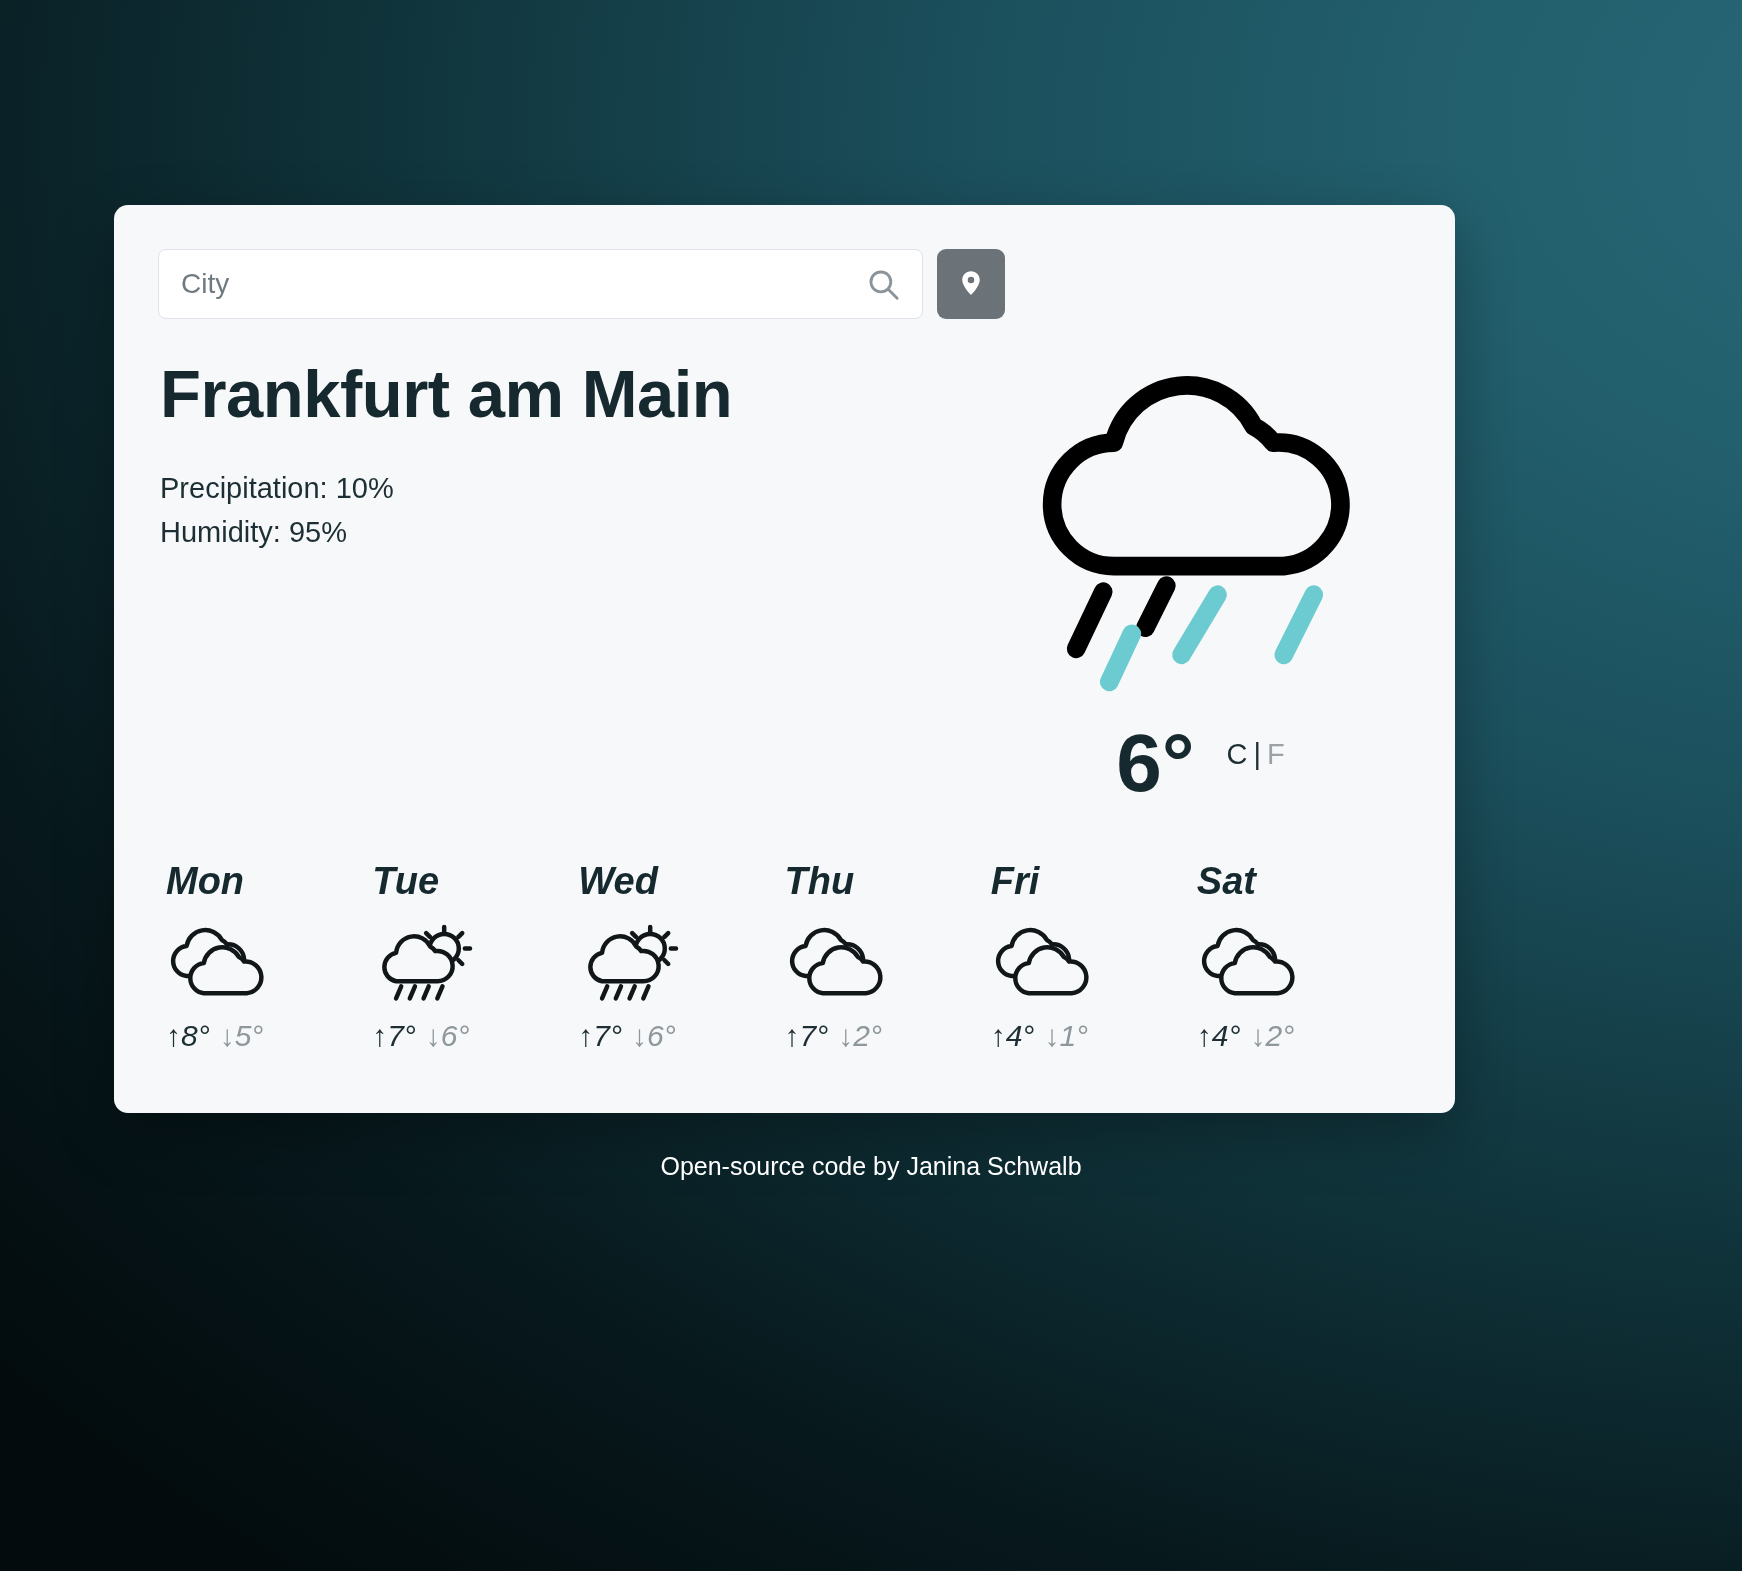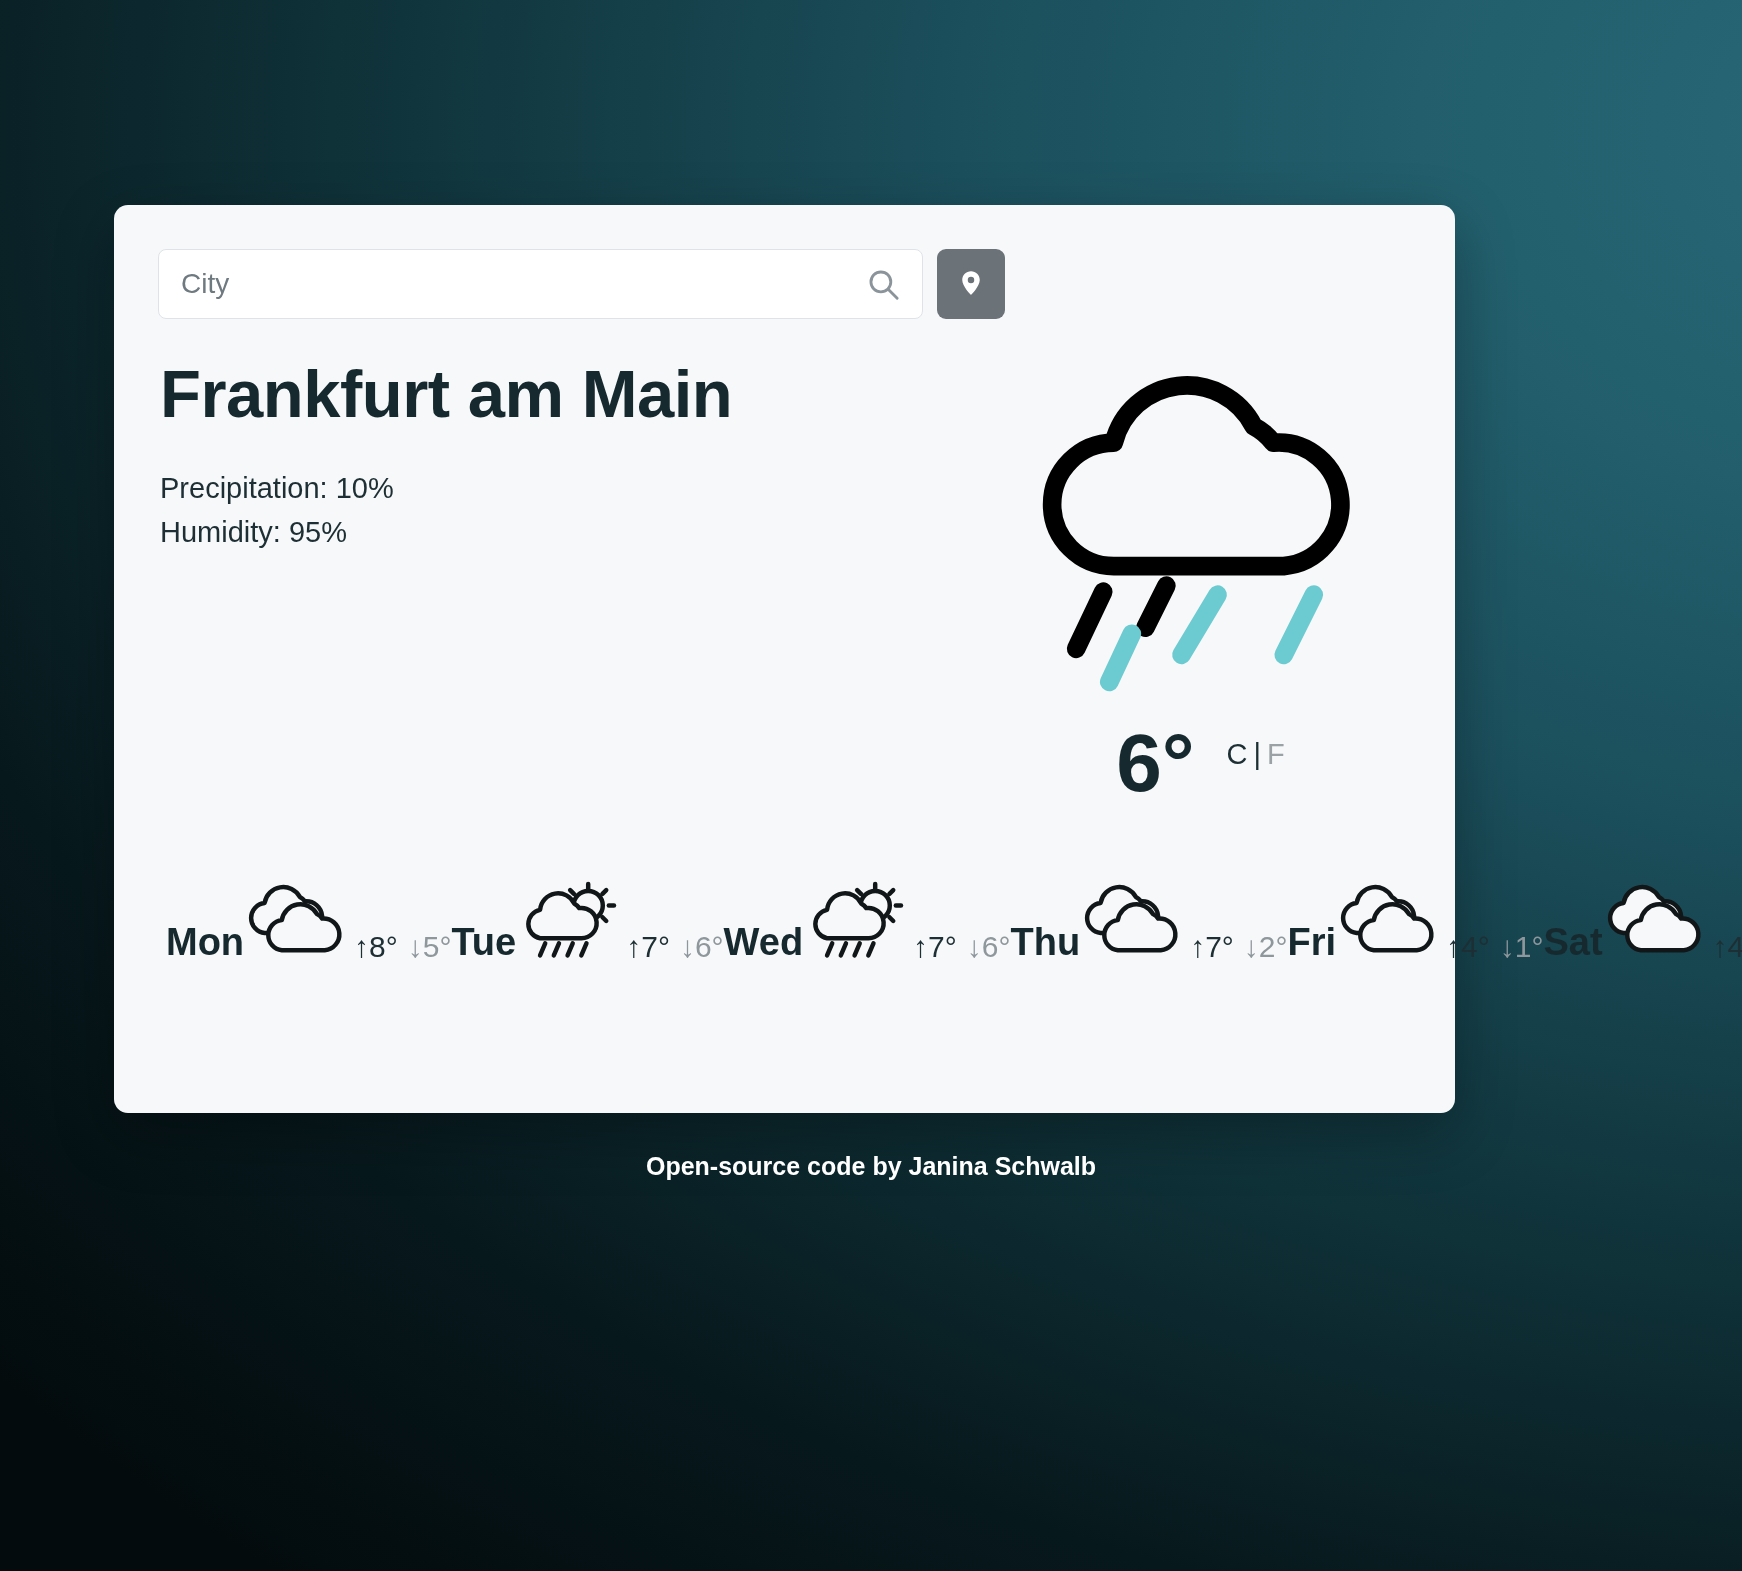--- a/index.html
+++ b/index.html
@@ -154,22 +154,23 @@
   
   .forecast {
     display: flex;
     margin-top: 58px;
     padding: 0 8px;
   }
 
   .day {
     flex: 1;
     display: flex;
-    flex-direction: row;
-    align-items: flex-end;
+    flex-direction: column;
+    align-items: flex-start;
+    font-style: italic;
   }
 
   .day-name {
     font-size: 38px;
     font-weight: bold;
     color: #16292e;
   }
 
   .day-icon {
     height: 86px;
@@ -190,21 +191,20 @@
   
   .footer {
     position: absolute;
     left: 0;
     top: 1145px;
     width: 1742px;
     text-align: center;
     color: #ffffff;
     font-size: 25px;
     line-height: 1.75;
-    font-weight: bold;
   }
   .footer div { margin-bottom: 4px; }
 </style>
 </head>
 <body>
 
 <div class="card">
 
   <div class="search-row">
     <div class="search-box">

